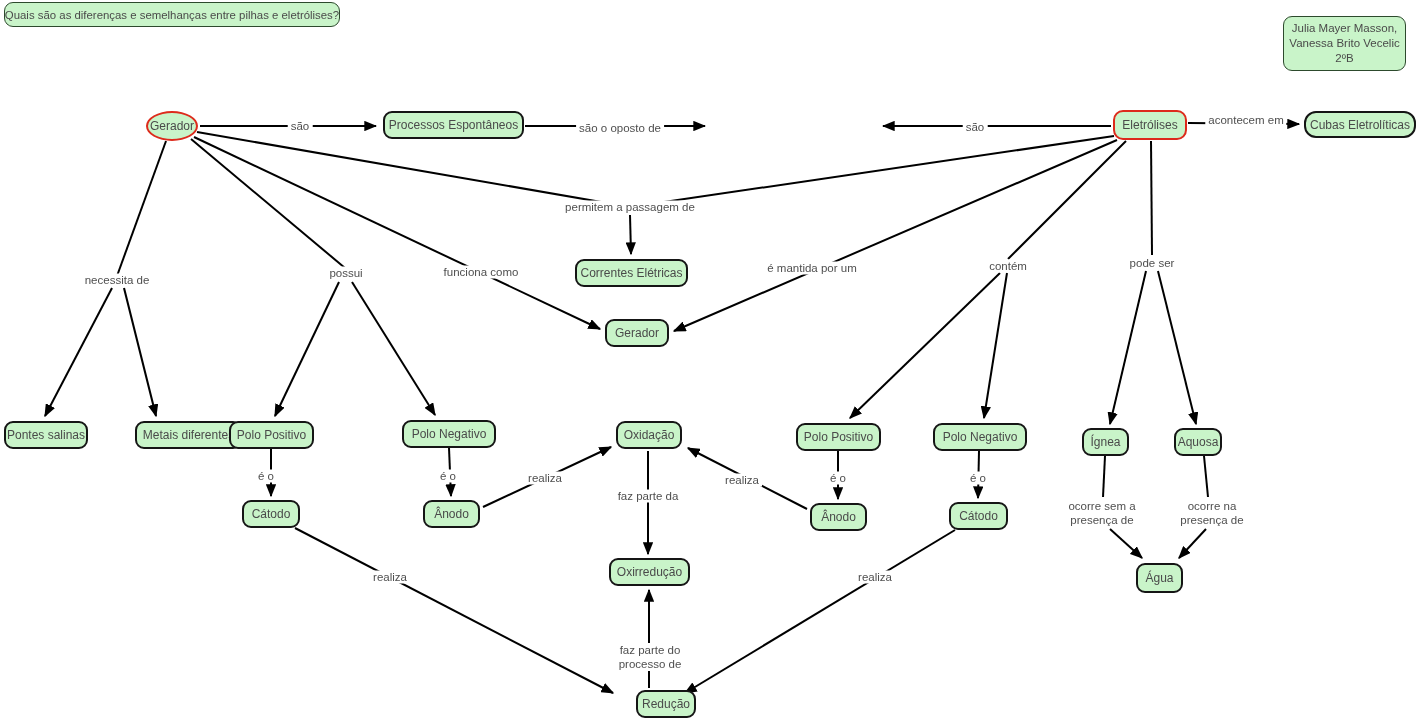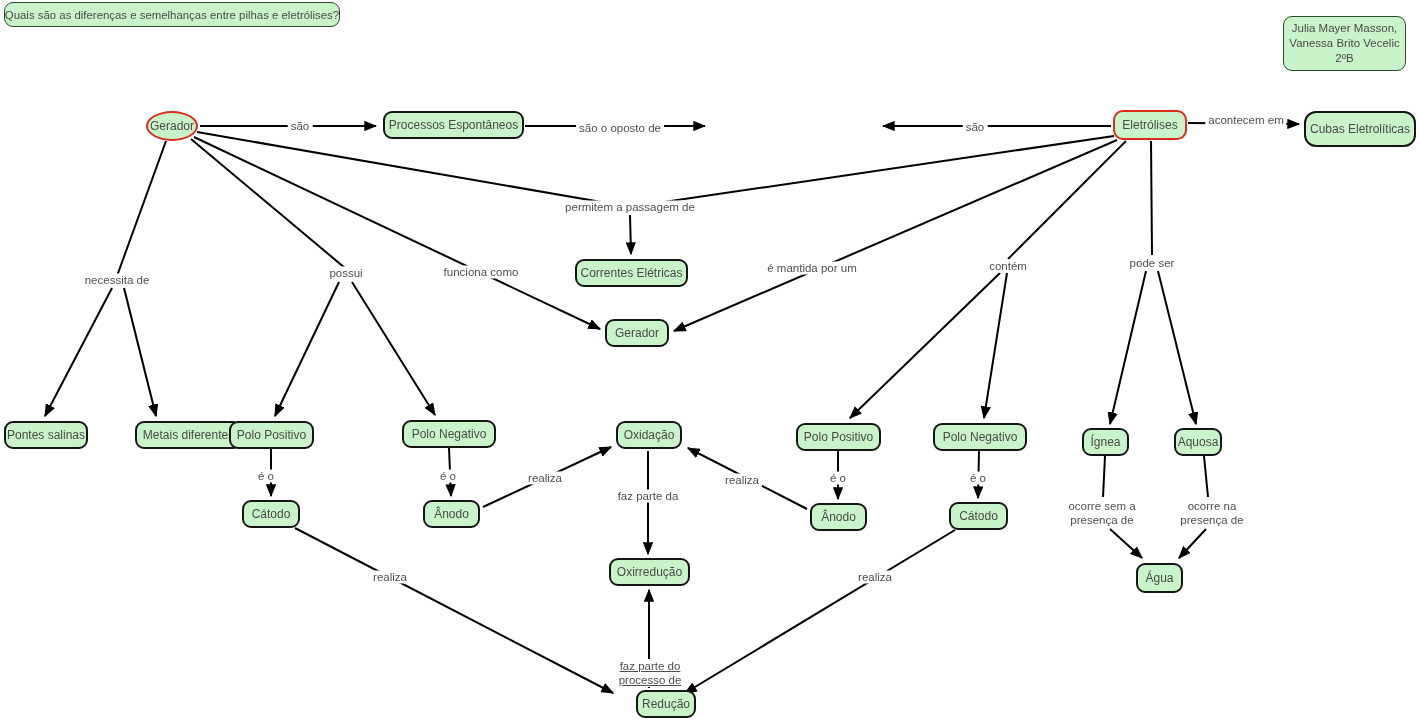--- a/index.html
+++ b/index.html
@@ -91,21 +91,21 @@
     <div>2ºB</div>
   </div>
 
   <div class="node ellipse hl" style="left:146px;top:111px;width:52px;height:30px;">Gerador</div>
 
   <div class="node" style="left:383px;top:111px;width:141px;height:28px;">Processos Espontâneos</div>
 
 
   <div class="node hl" style="left:1113px;top:110px;width:74px;height:30px;border-radius:10px;">Eletrólises</div>
 
-  <div class="node" style="left:1304px;top:111px;width:112px;height:36px;border-radius:12px;">Cubas Eletrolíticas</div>
+  <div class="node" style="left:1304px;top:111px;width:112px;height:27px;border-radius:12px;">Cubas Eletrolíticas</div>
 
   <div class="node" style="left:575px;top:259px;width:113px;height:28px;">Correntes Elétricas</div>
 
   <div class="node" style="left:605px;top:319px;width:64px;height:28px;">Gerador</div>
 
   <div class="node" style="left:4px;top:421px;width:84px;height:28px;">Pontes salinas</div>
 
   <div class="node" style="left:106px;top:421px;width:107px;height:28px;margin-left:29px;">Metais diferentes</div>
 
   <div class="node" style="left:229px;top:421px;width:85px;height:28px;">Polo Positivo</div>
@@ -163,18 +163,18 @@
   <div class="elabel" style="left:1102px;top:513px;line-height:14px;">
     <div>ocorre sem a</div>
     <div>presença de</div>
   </div>
 
   <div class="elabel" style="left:1212px;top:513px;line-height:14px;">
     <div>ocorre na</div>
     <div>presença de</div>
   </div>
 
-  <div class="elabel" style="left:650px;top:673px;line-height:14px;text-decoration:underline;">
+  <div class="elabel" style="left:650px;top:657px;line-height:14px;">
     <div>faz parte do</div>
     <div>processo de</div>
   </div>
 
 </div>
 
 </body></html>

